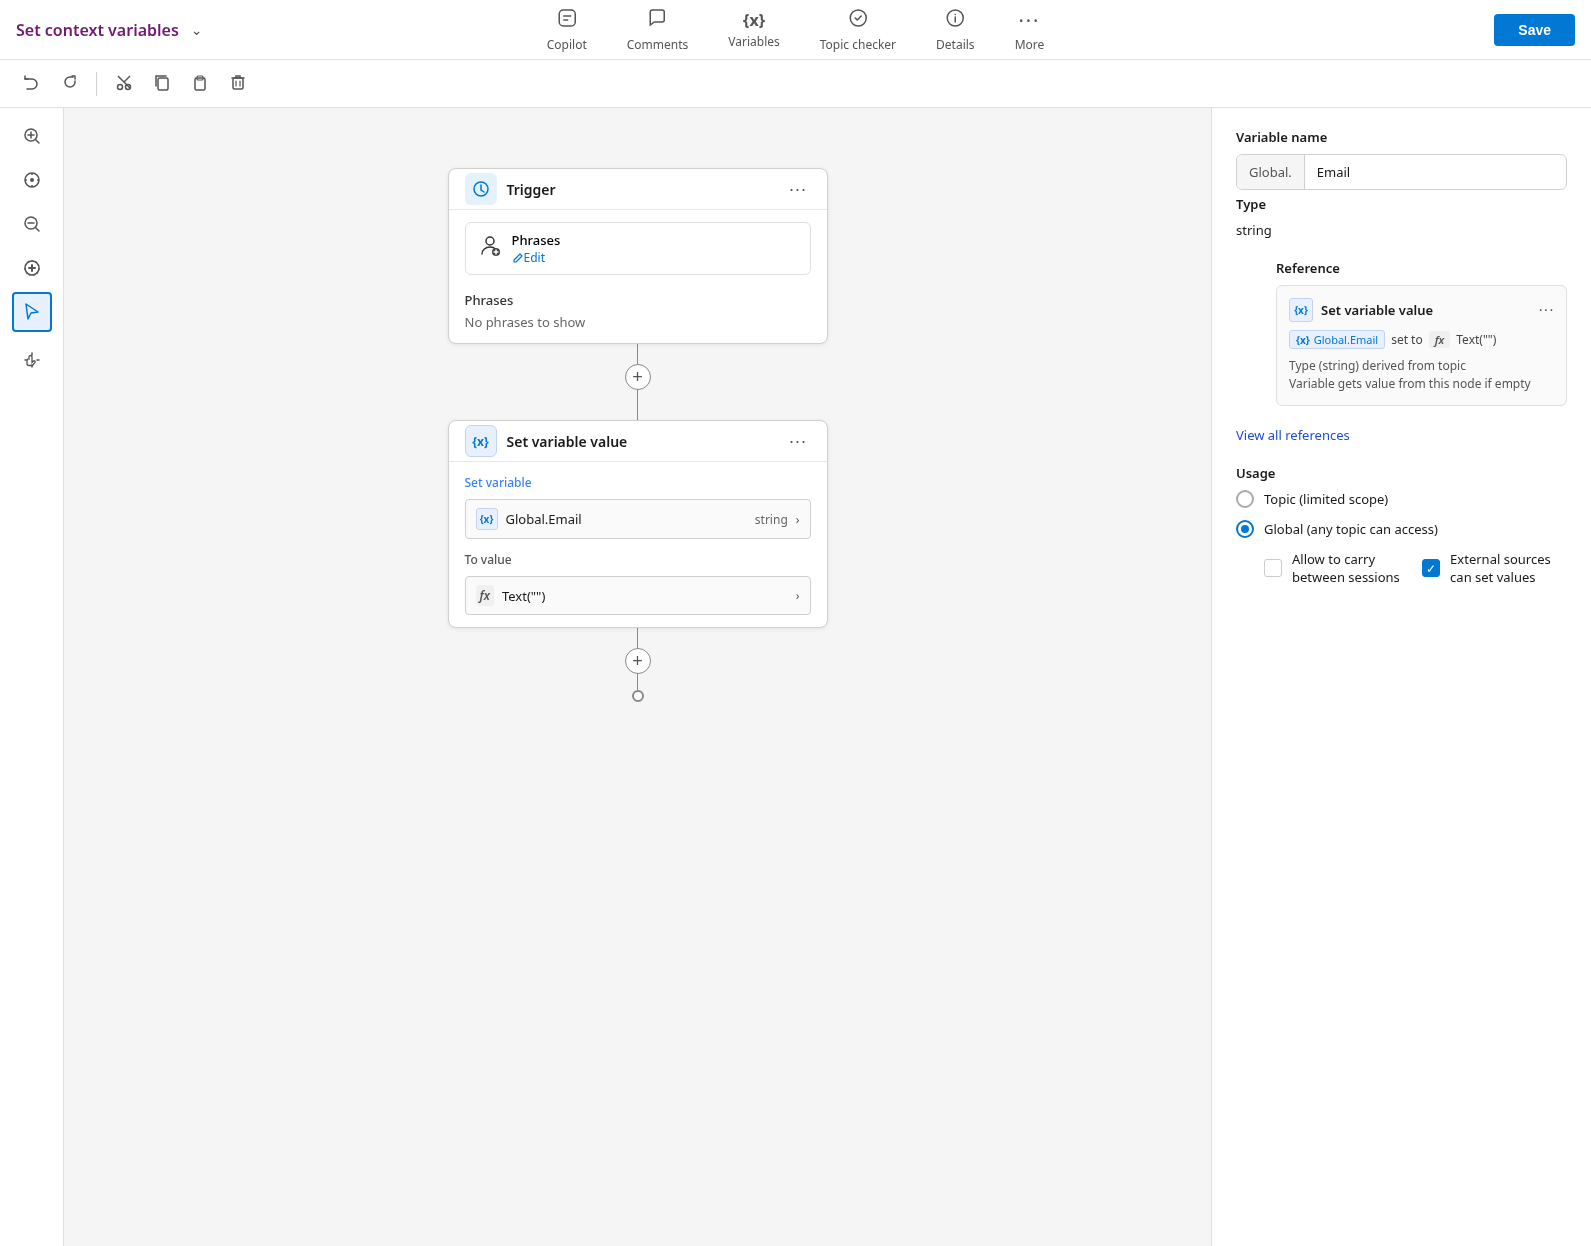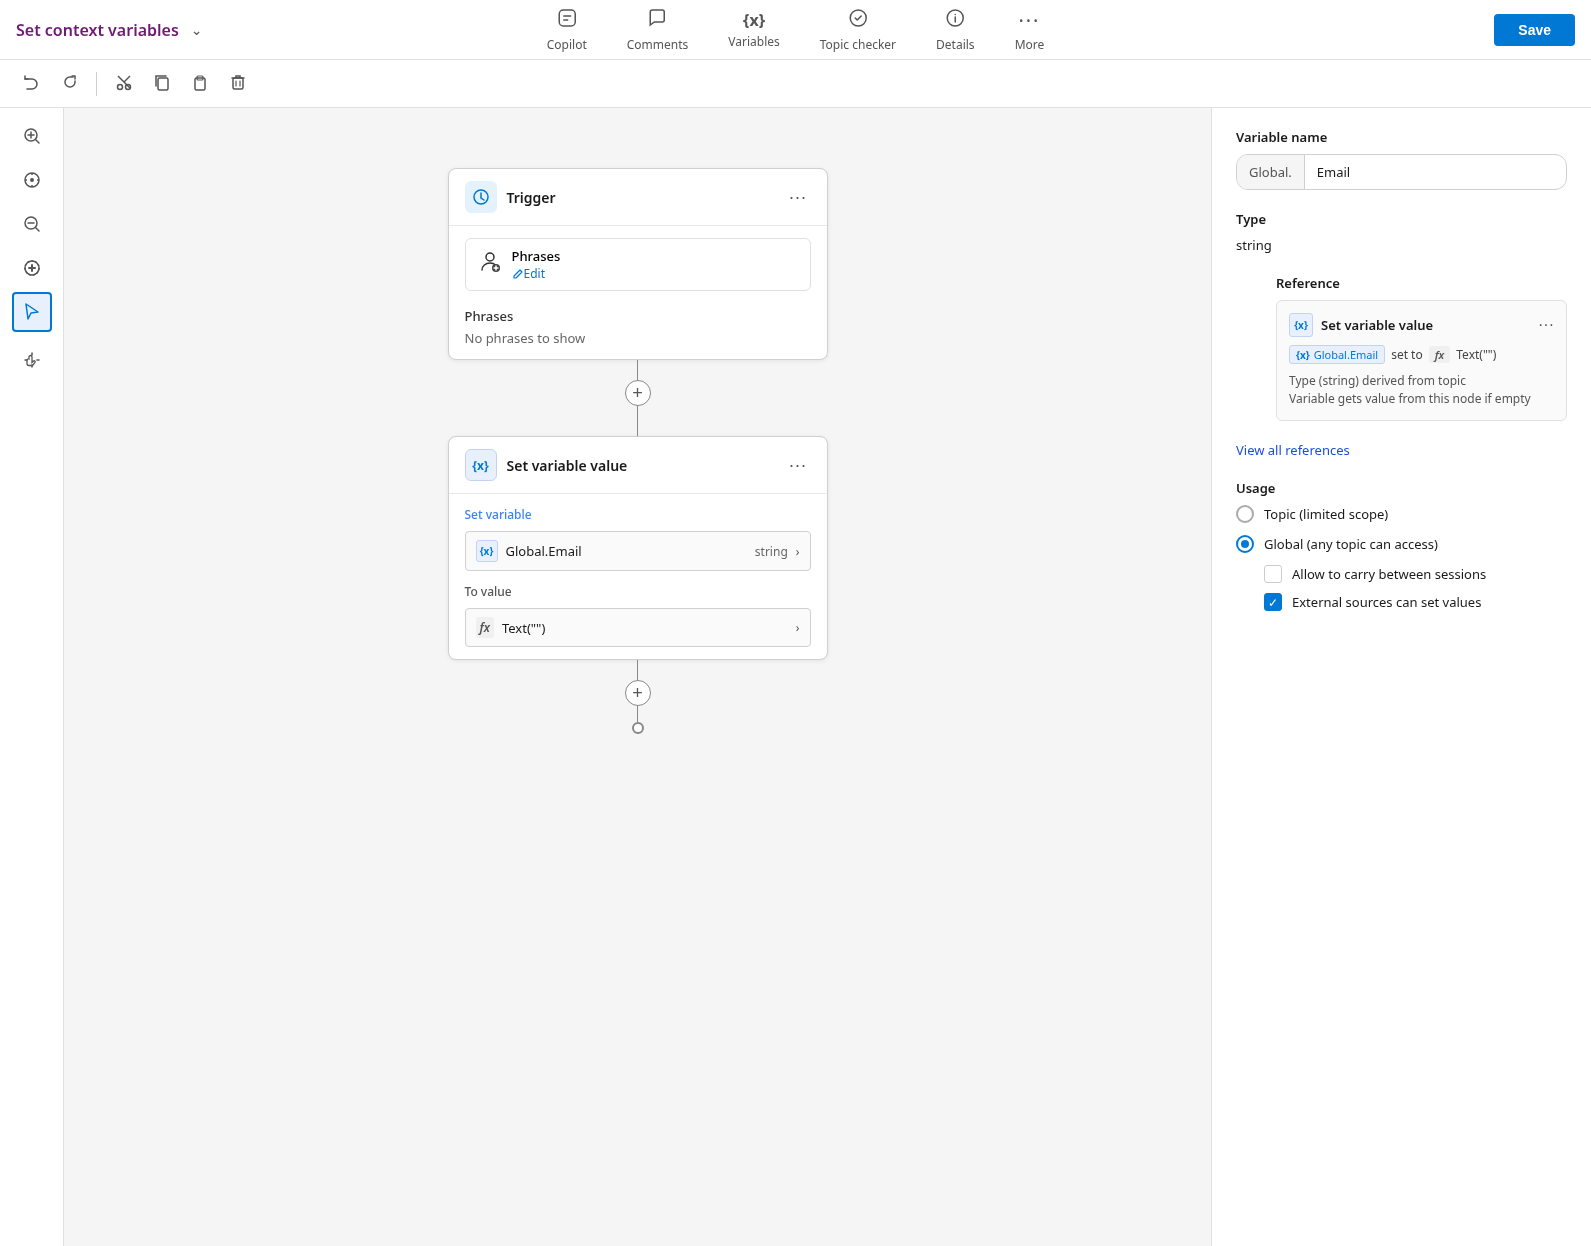--- a/index.html
+++ b/index.html
@@ -59,21 +59,21 @@
 
     
     .flow-container { display: flex; flex-direction: column; align-items: center; gap: 0; }
 
     .flow-card {
       background: #fff; border: 1px solid #d0d0d0; border-radius: 8px;
       width: 380px; box-shadow: 0 1px 4px rgba(0,0,0,0.08);
     }
     .flow-card-header {
       display: flex; align-items: center; justify-content: space-between;
-      padding: 12px 16px; border-bottom: 1px solid #e8e8e8;
+      padding: 4px 16px; border-bottom: 1px solid #e8e8e8;
     }
     .flow-card-header-left { display: flex; align-items: center; gap: 10px; }
     .flow-icon-box {
       width: 32px; height: 32px; border-radius: 6px;
       display: flex; align-items: center; justify-content: center;
       font-size: 16px;
     }
     .flow-icon-box.trigger { background: #e3f2fd; color: #0078d4; }
     .flow-icon-box.variable { background: #e8f0fe; color: #0078d4; border: 1px solid #c3d3f5; }
     .flow-card-title { font-weight: 600; font-size: 14px; color: #1a1a1a; }
@@ -142,22 +142,22 @@
     .panel-header {
       display: flex; align-items: center; justify-content: space-between;
       padding: 20px 24px 16px 24px; border-bottom: 1px solid #e8e8e8;
     }
     .panel-title { font-size: 18px; font-weight: 600; color: #1a1a1a; }
     .panel-close { background: none; border: none; cursor: pointer; font-size: 20px; color: #555; padding: 4px; }
 
     .panel-body { padding: 20px 24px; }
     .field-label { font-size: 13px; font-weight: 600; color: #1a1a1a; margin-bottom: 8px; }
     .var-name-input {
-      display: flex; align-items: center; border: 1px solid #d0d0d0; border-radius: 12px;
-      overflow: hidden; margin-bottom: 20px;
+      display: flex; align-items: center; border: 1px solid #d0d0d0; border-radius: 6px;
+      overflow: hidden; margin-bottom: 5px;
     }
     .var-name-prefix {
       padding: 8px 12px; background: #f5f5f5; border-right: 1px solid #d0d0d0;
       font-size: 13px; color: #555;
     }
     .var-name-value {
       padding: 8px 12px; font-size: 13px; color: #1a1a1a; flex: 1;
     }
 
     .type-section { margin-bottom: 20px; }
@@ -190,21 +190,21 @@
       font-style: italic; font-weight: 600;
     }
 
     .ref-note { font-size: 12px; color: #555; line-height: 1.5; margin-top: 8px; }
 
     .view-refs-link { color: #1d4ed8; font-size: 13px; text-decoration: none; cursor: pointer; display: block; margin-bottom: 20px; }
 
     .usage-section {}
     .usage-option { display: flex; align-items: center; gap: 10px; margin-bottom: 12px; }
     .usage-label { font-size: 13px; color: #1a1a1a; }
-    .checkbox-options { margin-left: 28px; display: flex; flex-direction: column; gap: 10px; }
+    .checkbox-options { margin-left: 28px; display: flex; flex-direction: row; gap: 10px; }
     .checkbox-row { display: flex; align-items: center; gap: 10px; }
     .checkbox-box {
       width: 18px; height: 18px; border: 1px solid #ccc; border-radius: 3px;
       background: #fff; flex-shrink: 0; cursor: pointer; display: flex; align-items: center; justify-content: center;
     }
     .checkbox-box.checked { background: #0078d4; border-color: #0078d4; color: #fff; font-size: 12px; }
     .checkbox-label { font-size: 13px; color: #1a1a1a; }
 
     
     .radio-filled {

